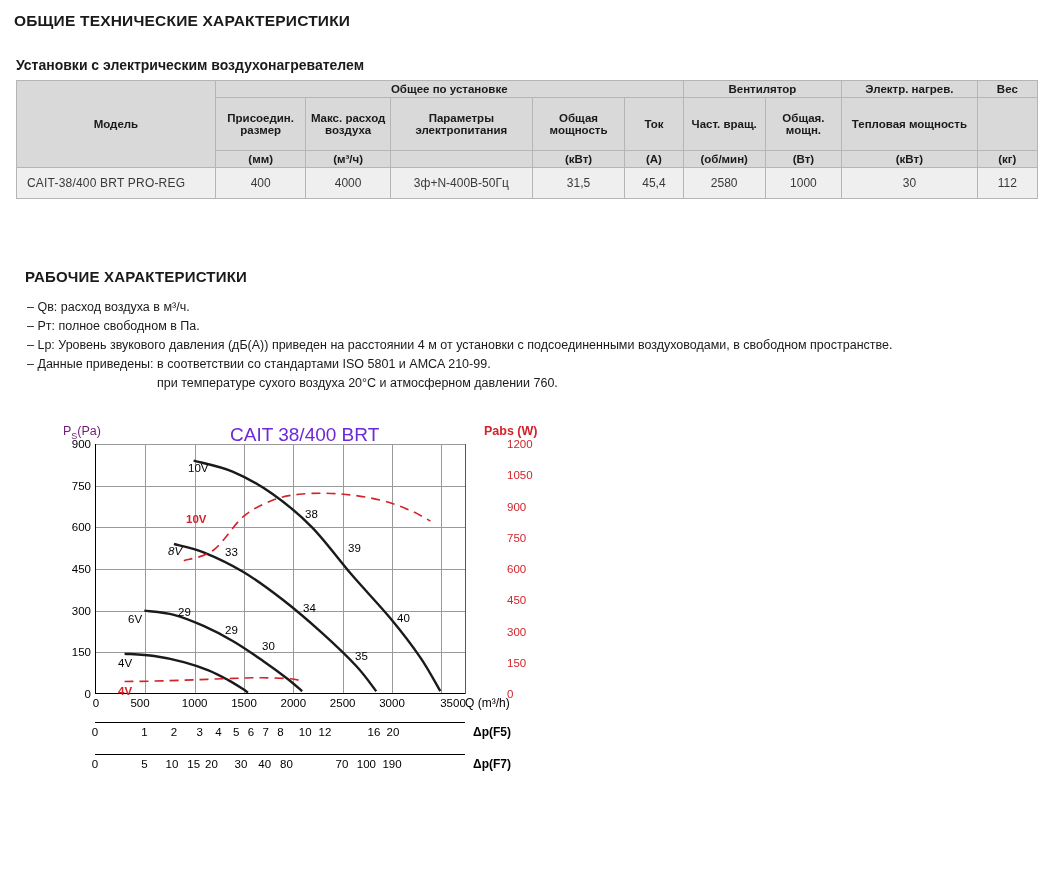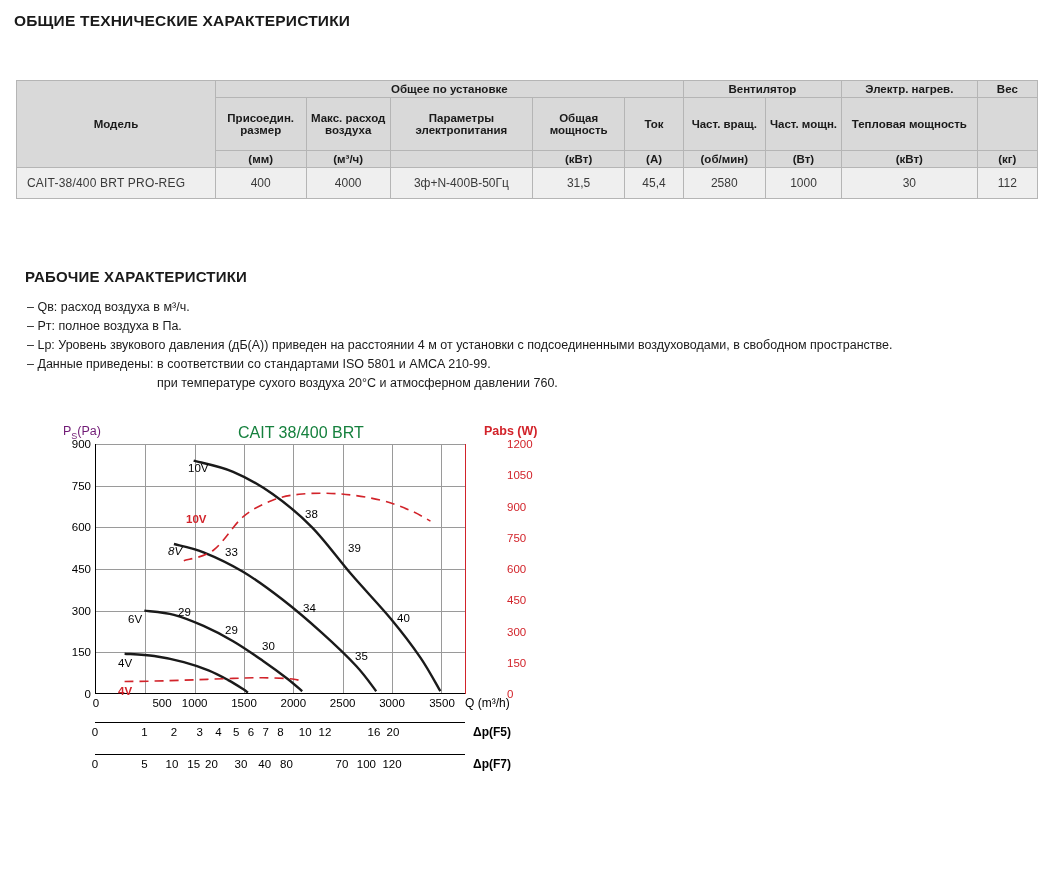--- a/index.html
+++ b/index.html
@@ -102,24 +102,24 @@
   
   .chart-wrap {
     position: absolute;
     left: 60px;
     top: 424px;
     width: 560px;
     height: 390px;
   }
   .chart-title {
     position: absolute;
-    left: 178px;
+    left: 170px;
     top: 0px;
-    font-size: 16px;
-    color: #15803d;
+    font-size: 19px;
+    color: #6d28d9;
   }
   .y-left-label {
     position: absolute;
     left: 3px;
     top: 0px;
     font-size: 12.5px;
     color: #701a75;
   }
   .y-right-label {
     position: absolute;
@@ -233,38 +233,39 @@
     height: 252px;
     overflow: visible;
   }
 </style>
 </head>
 <body>
 
 <div class="page">
 
   <div class="main-title">ОБЩИЕ ТЕХНИЧЕСКИЕ ХАРАКТЕРИСТИКИ</div>
+  <div class="subtitle">Установки с электрическим воздухонагревателем</div>
 
   <table class="spec">
     <thead>
       <tr>
         <td class="hdr-model" rowspan="3">Модель</td>
         <td colspan="5">Общее по установке</td>
         <td colspan="2">Вентилятор</td>
         <td>Электр. нагрев.</td>
         <td>Вес</td>
       </tr>
       <tr>
         <td style="width:84px;height:48px">Присоедин. размер</td>
         <td style="width:78px">Макс. расход воздуха</td>
         <td style="width:136px">Параметры электропитания</td>
         <td style="width:86px">Общая мощность</td>
         <td style="width:52px">Ток</td>
         <td style="width:76px">Част. вращ.</td>
-        <td style="width:70px">Част. мощн.</td>
+        <td style="width:70px">Общая. мощн.</td>
         <td style="width:130px">Тепловая мощность</td>
         <td style="width:54px"></td>
       </tr>
       <tr>
         <td class="unit">(мм)</td>
         <td class="unit">(м³/ч)</td>
         <td class="unit"></td>
         <td class="unit">(кВт)</td>
         <td class="unit">(А)</td>
         <td class="unit">(об/мин)</td>
@@ -286,21 +287,21 @@
         <td>30</td>
         <td>112</td>
       </tr>
     </tbody>
   </table>
 
   <div class="perf-title">РАБОЧИЕ ХАРАКТЕРИСТИКИ</div>
 
   <div class="notes">
     <div>– Qв: расход воздуха в м³/ч.</div>
-    <div>– Pт: полное воздуха в Па.</div>
+    <div>– Pт: полное свободном в Па.</div>
     <div>– Lp: Уровень звукового давления (дБ(А)) приведен на расстоянии 4 м от установки с подсоединенными воздуховодами, в свободном пространстве.</div>
     <div>– Данные приведены:  в соответствии со стандартами ISO 5801 и AMCA 210-99.</div>
     <div class="indent">при температуре сухого воздуха 20°C и атмосферном давлении 760.</div>
   </div>
 
   <div class="chart-wrap">
     <div class="chart-title">CAIT 38/400 BRT</div>
     <div class="y-left-label">P<sub>S</sub>(Pa)</div>
     <div class="y-right-label">Pabs (W)</div>
 
@@ -328,27 +329,27 @@
         <div class="ytick-r" style="top: 250px;">0</div>
         <div class="ytick-r" style="top: 218.75px;">150</div>
         <div class="ytick-r" style="top: 187.5px;">300</div>
         <div class="ytick-r" style="top: 156.25px;">450</div>
         <div class="ytick-r" style="top: 125px;">600</div>
         <div class="ytick-r" style="top: 93.75px;">750</div>
         <div class="ytick-r" style="top: 62.5px;">900</div>
         <div class="ytick-r" style="top: 31.25px;">1050</div>
         <div class="ytick-r" style="top: 0px;">1200</div>
         <div class="xtick" style="left: 0px;">0</div>
-        <div class="xtick" style="left: 66px;">500</div>
+        <div class="xtick" style="left: 44px;">500</div>
         <div class="xtick" style="left: 98.6667px;">1000</div>
         <div class="xtick" style="left: 148px;">1500</div>
         <div class="xtick" style="left: 197.333px;">2000</div>
         <div class="xtick" style="left: 246.667px;">2500</div>
         <div class="xtick" style="left: 296px;">3000</div>
-        <div class="xtick" style="left: 346px;">3500</div>
+        <div class="xtick" style="left: 357px;">3500</div>
       </div>
     <div class="axis-right"></div>
 
     <svg class="curves" viewBox="0 0 372 252" preserveAspectRatio="none">
       <g id="curve-group">
           <path d="M 98.66666666666667 16.666666666666657 C 105.24444444444444 18.518518518518515, 124.97777777777777 22.222222222222243, 138.13333333333333 27.7777777777778 C 151.2888888888889 33.33333333333336, 164.44444444444443 40.74074074074074, 177.6 50 C 190.75555555555556 59.25925925925926, 203.9111111111111 69.90740740740742, 217.06666666666666 83.33333333333334 C 230.22222222222223 96.75925925925927, 243.3777777777778 115.27777777777777, 256.53333333333336 130.55555555555554 C 269.6888888888889 145.83333333333331, 284.4888888888889 161.11111111111111, 296 175 C 307.5111111111111 188.88888888888889, 317.3777777777778 201.85185185185185, 325.6 213.88888888888889 C 333.82222222222225 225.92592592592592, 342.0444444444444 241.66666666666669, 345.3333333333333 247.22222222222223" fill="none" stroke="#1a1a1a" stroke-width="2.4"></path>
           <path d="M 78.93333333333334 100 C 83.86666666666667 101.38888888888889, 97.02222222222223 103.70370370370371, 108.53333333333333 108.33333333333334 C 120.04444444444444 112.96296296296298, 134.84444444444443 119.90740740740742, 148 127.77777777777779 C 161.15555555555557 135.64814814814815, 174.31111111111113 145.37037037037035, 187.46666666666667 155.55555555555554 C 200.6222222222222 165.74074074074073, 214.59999999999997 177.77777777777777, 226.9333333333333 188.88888888888889 C 239.26666666666665 200, 252.4222222222222 212.5, 261.46666666666664 222.22222222222223 C 270.51111111111106 231.94444444444446, 277.9111111111111 243.05555555555557, 281.2 247.22222222222223" fill="none" stroke="#1a1a1a" stroke-width="2.4"></path>
           <path d="M 49.333333333333336 166.66666666666669 C 54.266666666666666 167.36111111111114, 69.06666666666668 168.28703703703704, 78.93333333333334 170.83333333333334 C 88.8 173.37962962962965, 98.66666666666667 177.5462962962963, 108.53333333333333 181.94444444444446 C 118.39999999999999 186.3425925925926, 128.26666666666665 191.4351851851852, 138.13333333333333 197.22222222222223 C 148 203.00925925925927, 158.68888888888887 210.41666666666666, 167.73333333333332 216.66666666666666 C 176.77777777777777 222.91666666666666, 185.82222222222222 229.62962962962962, 192.4 234.72222222222223 C 198.9777777777778 239.81481481481484, 204.73333333333335 245.13888888888889, 207.20000000000002 247.22222222222223" fill="none" stroke="#1a1a1a" stroke-width="2.4"></path>
           <path d="M 29.6 209.72222222222223 C 34.53333333333333 210.0925925925926, 49.333333333333336 210.55555555555557, 59.2 211.94444444444446 C 69.06666666666666 213.33333333333334, 79.75555555555556 215.64814814814815, 88.8 218.05555555555554 C 97.84444444444443 220.46296296296293, 106.06666666666666 223.37962962962962, 113.46666666666665 226.38888888888889 C 120.86666666666665 229.39814814814815, 127.44444444444443 233.00925925925927, 133.2 236.11111111111111 C 138.95555555555555 239.21296296296296, 144.7111111111111 242.91666666666666, 148 245 C 151.2888888888889 247.08333333333334, 152.11111111111111 248.00925925925927, 152.93333333333334 248.61111111111111" fill="none" stroke="#1a1a1a" stroke-width="2.4"></path>
           <path d="M 88.8 116.66666666666666 C 93.73333333333333 114.93055555555554, 108.53333333333333 113.54166666666667, 118.4 106.25 C 128.26666666666668 98.95833333333333, 138.13333333333333 81.24999999999999, 148 72.91666666666666 C 157.86666666666667 64.58333333333333, 167.73333333333332 60.06944444444444, 177.6 56.25 C 187.46666666666667 52.43055555555556, 195.6888888888889 51.041666666666664, 207.20000000000002 50 C 218.71111111111114 48.958333333333336, 233.51111111111112 48.958333333333336, 246.66666666666666 50 C 259.8222222222222 51.041666666666664, 274.6222222222222 53.47222222222222, 286.1333333333333 56.25 C 297.64444444444445 59.02777777777778, 307.5111111111111 63.194444444444464, 315.73333333333335 66.66666666666669 C 323.9555555555556 70.13888888888891, 332.17777777777775 75.34722222222223, 335.46666666666664 77.08333333333334" fill="none" stroke="#d2232a" stroke-width="1.6" stroke-dasharray="9 6"></path>
@@ -378,21 +379,21 @@
         <div class="sub-tick" style="left: 0px;">0</div>
         <div class="sub-tick" style="left: 49.3333px;">5</div>
         <div class="sub-tick" style="left: 76.96px;">10</div>
         <div class="sub-tick" style="left: 98.6667px;">15</div>
         <div class="sub-tick" style="left: 116.427px;">20</div>
         <div class="sub-tick" style="left: 146.027px;">30</div>
         <div class="sub-tick" style="left: 169.707px;">40</div>
         <div class="sub-tick" style="left: 191.413px;">80</div>
         <div class="sub-tick" style="left: 226.933px; margin-left: 20px;">70</div>
         <div class="sub-tick" style="left: 271.333px;">100</div>
-        <div class="sub-tick" style="left: 296.987px;">120</div>
+        <div class="sub-tick" style="left: 296.987px;">190</div>
         <div class="sub-name">Δp(F7)</div>
       </div>
   <div class="curve-label" style="left: 128px; top: 38px;">10V</div>
       <div class="curve-label" style="left: 108px; top: 121px; font-style: italic;">8V</div>
       <div class="curve-label" style="left: 68px; top: 189px;">6V</div>
       <div class="curve-label" style="left: 58px; top: 233px;">4V</div>
       <div class="curve-label red" style="left: 126px; top: 89px;">10V</div>
       <div class="curve-label red" style="left: 58px; top: 261px;">4V</div>
       <div class="curve-label" style="left: 245px; top: 84px;">38</div>
       <div class="curve-label" style="left: 165px; top: 122px;">33</div>

